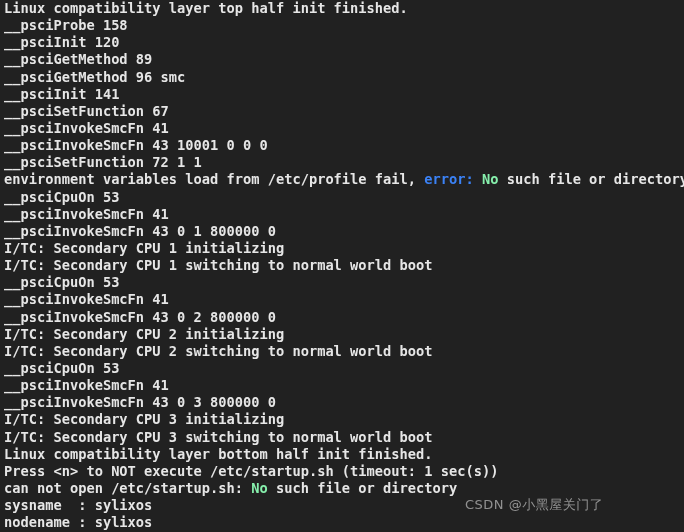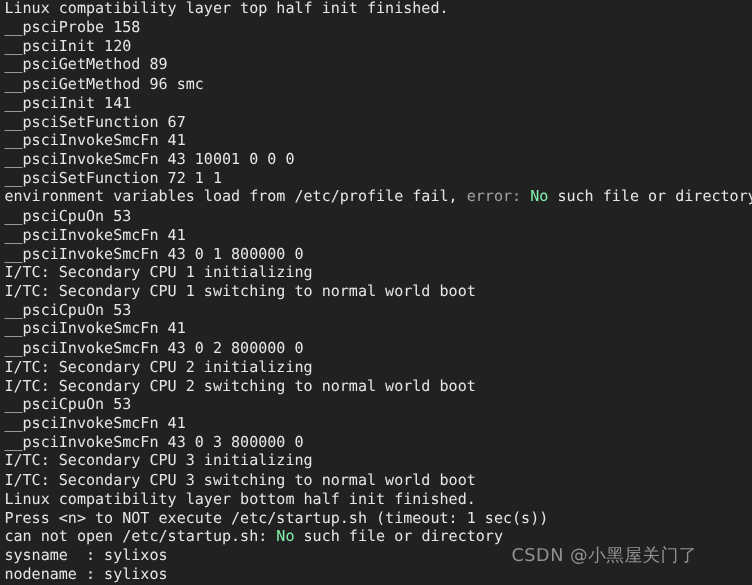--- a/index.html
+++ b/index.html
@@ -26,30 +26,30 @@
     left: 4px;
     right: 0;
     white-space: pre;
     letter-spacing: 0px;
   }
   .line {
     height: 17.15px;
     white-space: pre;
     color: #e6e6e6;
   }
-  .seg { white-space: pre; }
+  .seg { white-space: pre; font-weight: bold; }
   .c-default { color: #e6e6e6; }
-  .c-error   { color: #a3a3a3; margin-top: 48px; }
+  .c-error   { color: #3b82f6; margin-top: 48px; }
   .c-red     { color: #86efac; }
   #watermark {
     position: absolute;
     left: 465px;
     top: 496px;
     font-family: "DejaVu Sans", "Liberation Sans", sans-serif;
-    font-size: 16px;
+    font-size: 13px;
     color: rgba(215, 215, 215, 0.62);
     white-space: pre;
     letter-spacing: 0.5px;
     pointer-events: none;
     user-select: none;
   }
 </style>
 </head>
 <body>
 

